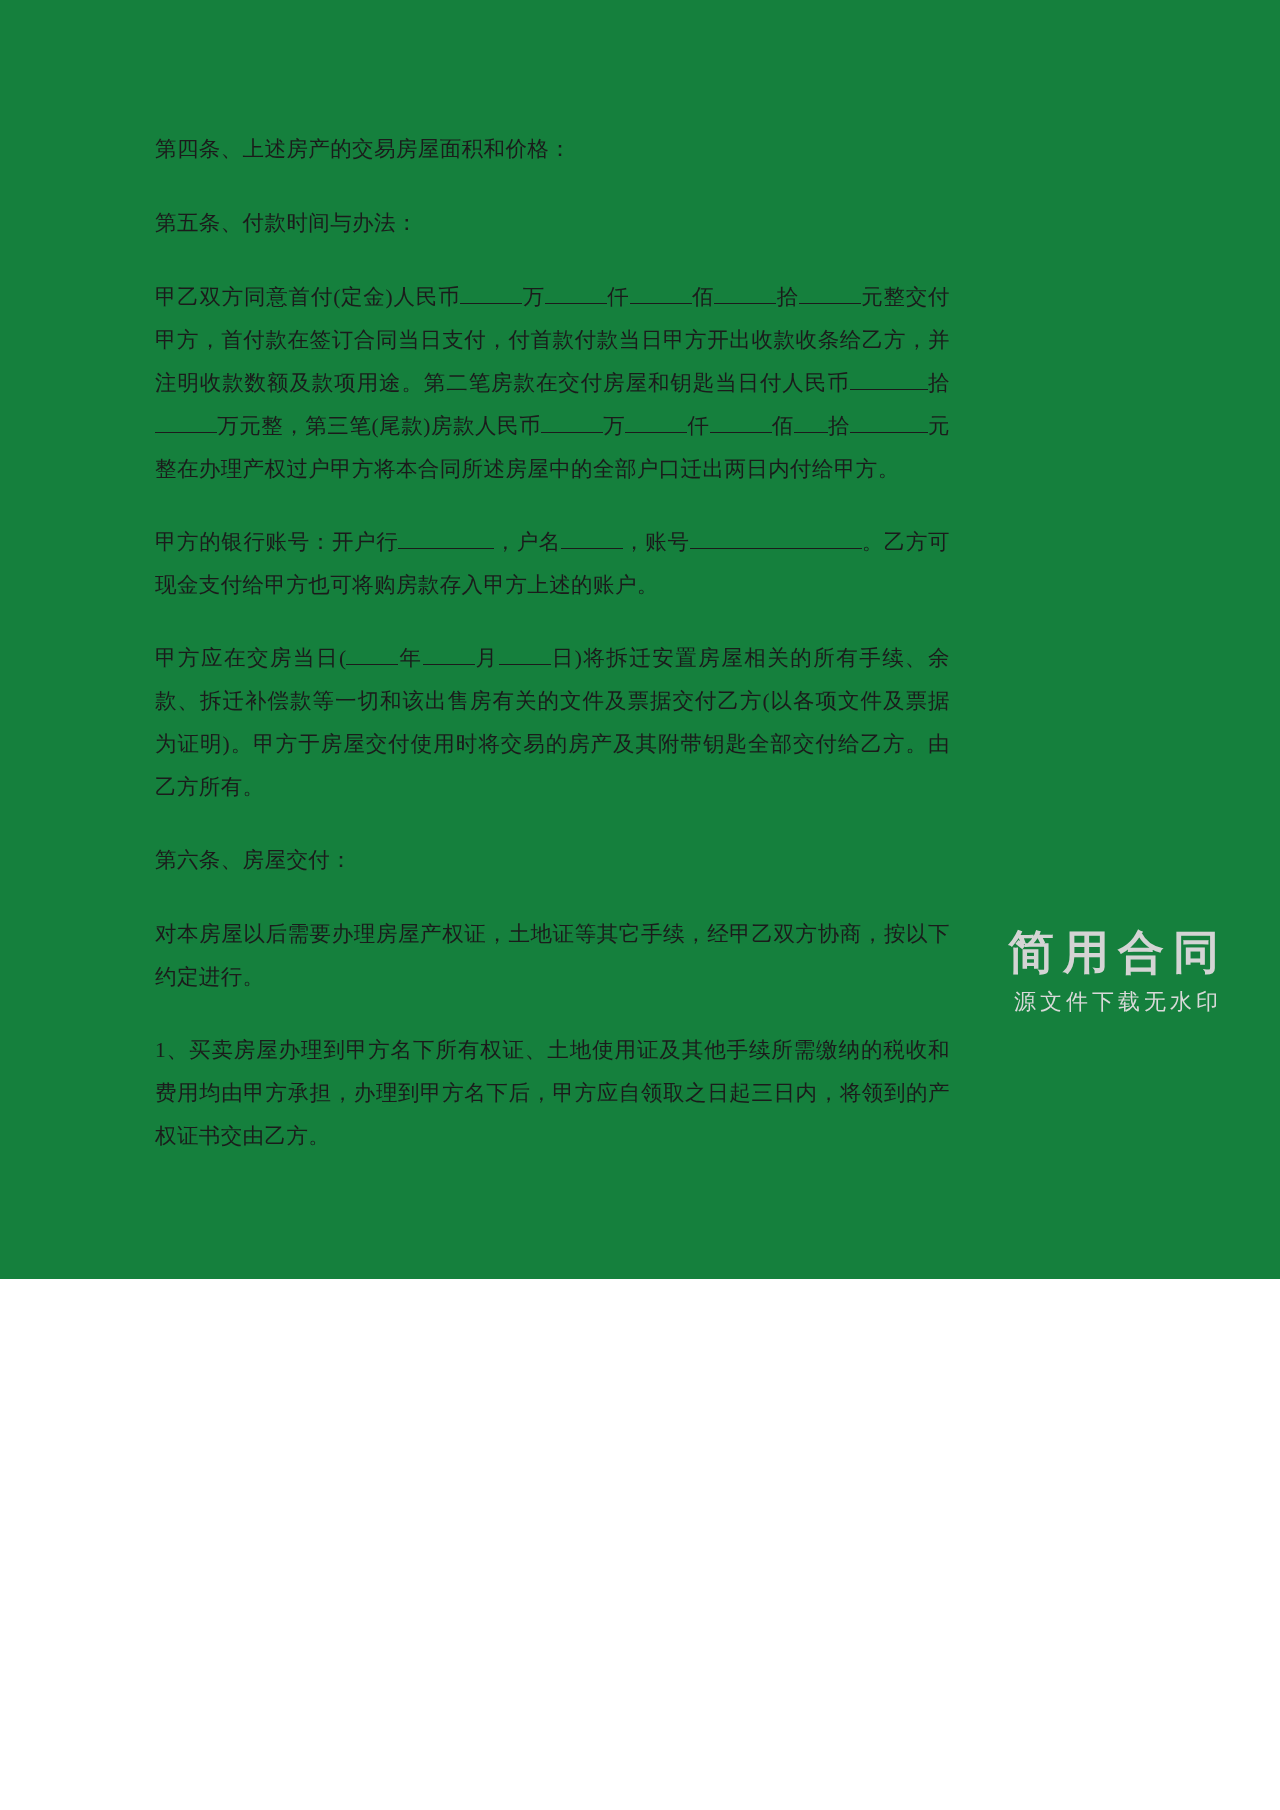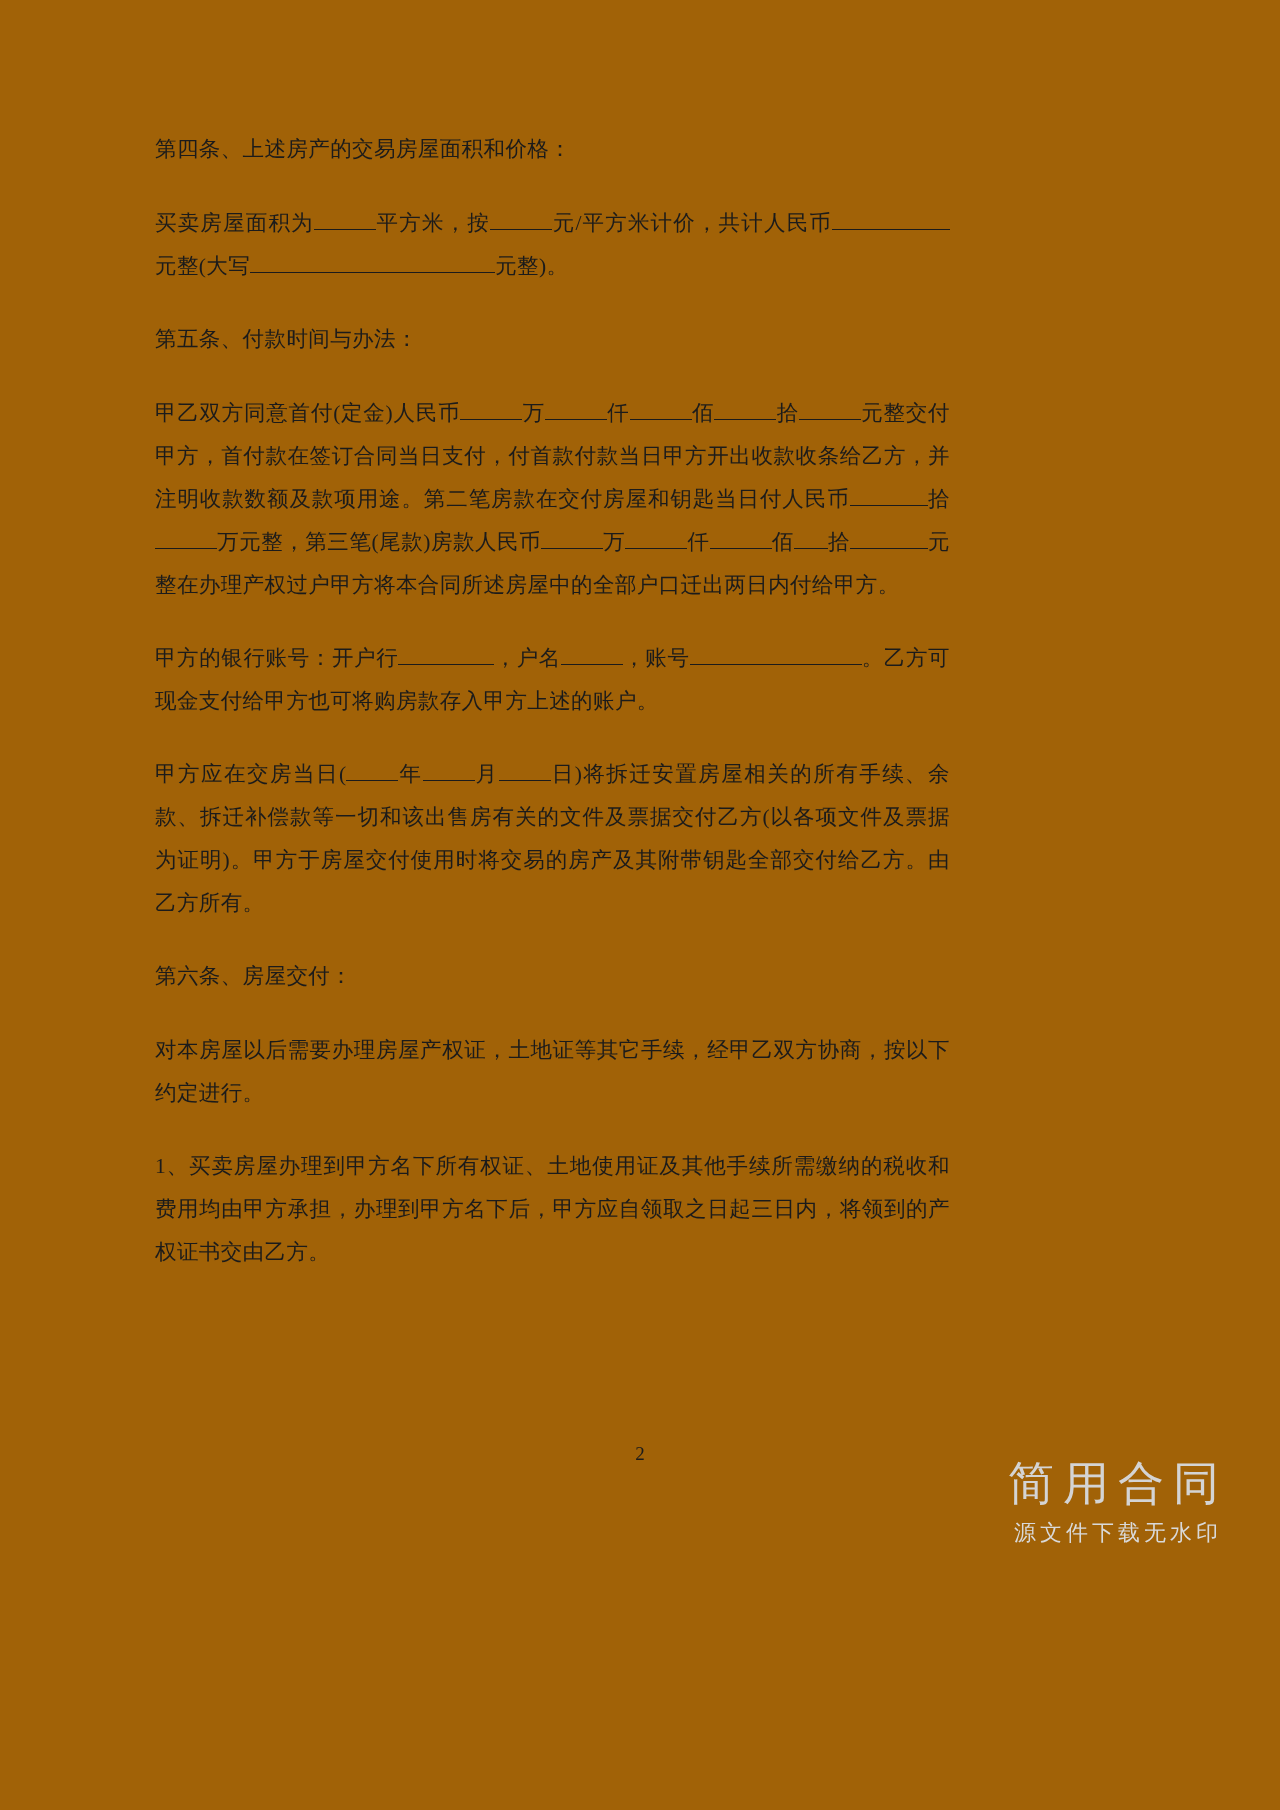--- a/index.html
+++ b/index.html
@@ -7,22 +7,22 @@
     padding: 0;
     background: #ffffff;
   }
   body {
     font-family: "Liberation Serif", "DejaVu Serif", serif;
     color: #1a1a1a;
   }
   .page {
     position: relative;
     width: 1280px;
-    height: 1810px;
-    background: #a16207;
+    height: 1279px;
+    background: #15803d;
     overflow: hidden;
     box-sizing: border-box;
   }
   .content {
     position: absolute;
     left: 155px;
     top: 128px;
     width: 795px;
   }
   .para {
@@ -69,21 +69,21 @@
     position: absolute;
     right: 52px;
     bottom: 262px;
     text-align: center;
     user-select: none;
     pointer-events: none;
   }
   .wm-main {
     font-family: "Liberation Sans", sans-serif;
     font-size: 46px;
-    font-weight: normal;
+    font-weight: bold;
     letter-spacing: 9px;
     color: #d4d4d4;
     line-height: 1.05;
     white-space: nowrap;
   }
   .wm-sub {
     font-family: Liberation Sans, sans-serif;
     font-size: 22px;
     letter-spacing: 4px;
     color: #d9d9d9;
@@ -93,21 +93,20 @@
 </style>
 </head>
 <body>
 
 <div class="page">
 
   <div class="content">
 
     <p class="para heading">第四条、上述房产的交易房屋面积和价格：</p>
 
-    <p class="para"><span>买卖房屋面积为</span><span class="blank b-md"></span><span>平方米，按</span><span class="blank b-md"></span><span>元/平方米计价，共计人民币</span><span class="blank b-xxl"></span><span>元整(大写</span><span class="blank b-huge"></span><span>元整)。</span></p>
 
     <p class="para heading">第五条、付款时间与办法：</p>
 
     <p class="para"><span>甲乙双方同意首付(定金)人民币</span><span class="blank b-md"></span><span>万</span><span class="blank b-md"></span><span>仟</span><span class="blank b-md"></span><span>佰</span><span class="blank b-md"></span><span>拾</span><span class="blank b-md"></span><span>元整交付甲方，首付款在签订合同当日支付，付首款付款当日甲方开出收款收条给乙方，并注明收款数额及款项用途。第二笔房款在交付房屋和钥匙当日付人民币</span><span class="blank b-lg"></span><span>拾</span><span class="blank b-md"></span><span>万元整，第三笔(尾款)房款人民币</span><span class="blank b-md"></span><span>万</span><span class="blank b-md"></span><span>仟</span><span class="blank b-md"></span><span>佰</span><span class="blank b-xs"></span><span>拾</span><span class="blank b-lg"></span><span>元整在办理产权过户甲方将本合同所述房屋中的全部户口迁出两日内付给甲方。</span></p>
 
     <p class="para"><span>甲方的银行账号：开户行</span><span class="blank b-xl"></span><span>，户名</span><span class="blank b-md"></span><span>，账号</span><span class="blank b-wide"></span><span>。乙方可现金支付给甲方也可将购房款存入甲方上述的账户。</span></p>
 
     <p class="para"><span>甲方应在交房当日(</span><span class="blank b-sm"></span><span>年</span><span class="blank b-sm"></span><span>月</span><span class="blank b-sm"></span><span>日)将拆迁安置房屋相关的所有手续、余款、拆迁补偿款等一切和该出售房有关的文件及票据交付乙方(以各项文件及票据为证明)。甲方于房屋交付使用时将交易的房产及其附带钥匙全部交付给乙方。由乙方所有。</span></p>
 
     <p class="para heading">第六条、房屋交付：</p>

